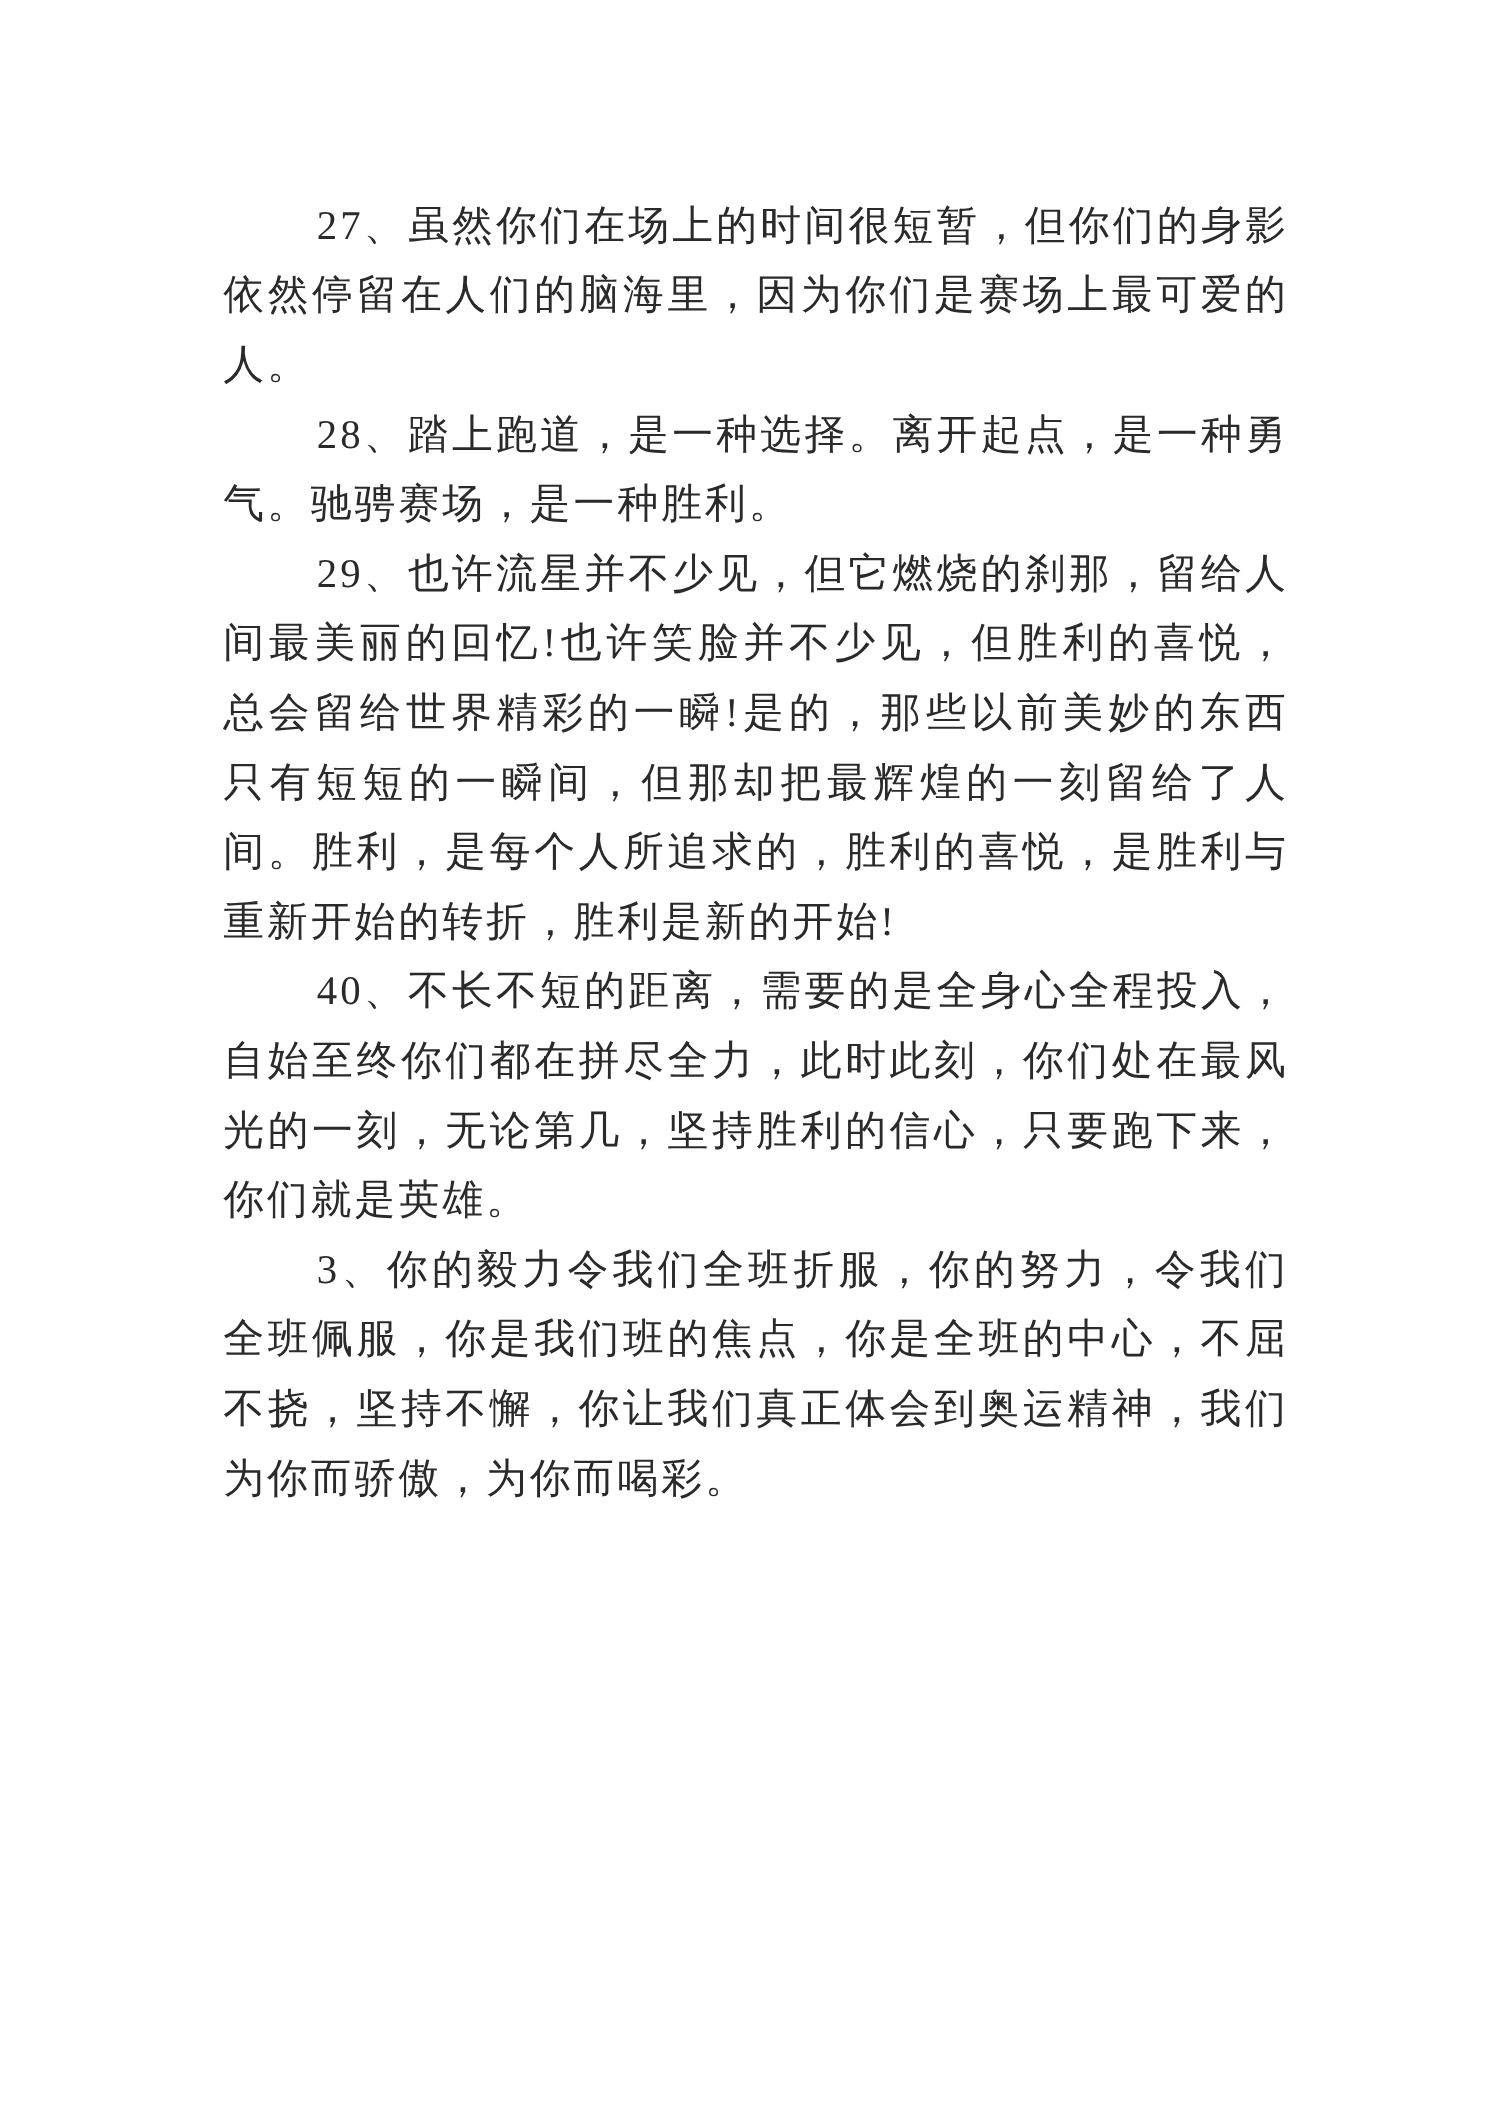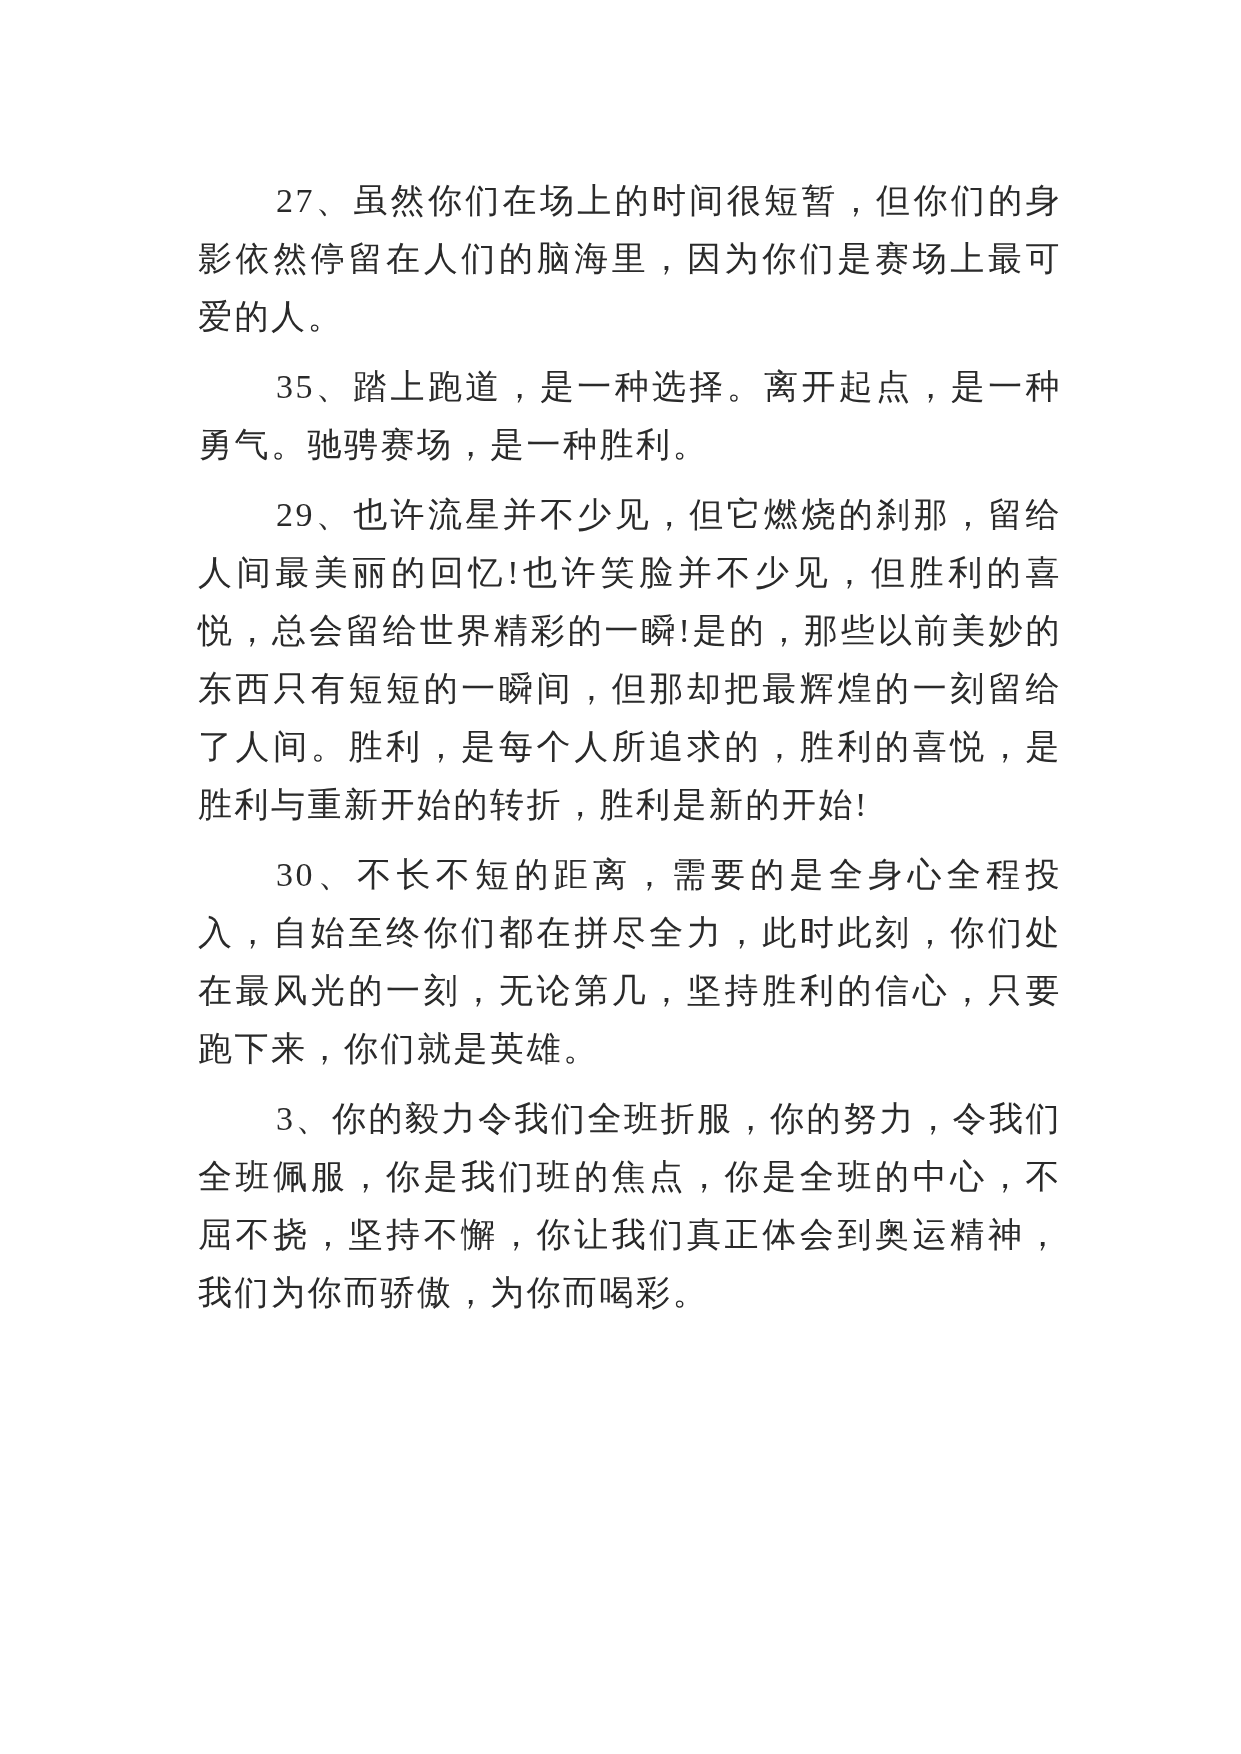--- a/index.html
+++ b/index.html
@@ -20,21 +20,21 @@
     left: 186px;
     top: 160px;
     width: 888px;
     color: #2a2a2a;
     font-size: 34px;
     line-height: 58px;
     letter-spacing: 2.5px;
     text-align: justify;
   }
   .doc-body p {
-    margin: 12px;
+    margin: 0;
     padding: 0;
   }
   .doc-body p.indent {
     text-indent: 78px;
   }
   .inline-gap {
     display: inline-block;
     width: 70px;
     height: 1px;
   }
@@ -43,29 +43,29 @@
 <body>
 
 <div class="page">
   <div class="doc-body">
 
     <p class="indent">
       <span>27、虽然你们在场上的时间很短暂，但你们的身影依然停留在人们的脑海里，因为你们是赛场上最可爱的人。</span>
     </p>
 
     <p class="indent">
-      <span>35、踏上跑道，是一种选择。离开起点，是一种勇气。驰骋赛场，是一种胜利。</span>
+      <span>28、踏上跑道，是一种选择。离开起点，是一种勇气。驰骋赛场，是一种胜利。</span>
     </p>
 
     <p class="indent">
       <span>29、也许流星并不少见，但它燃烧的刹那，留给人间最美丽的回忆!也许笑脸并不少见，但胜利的喜悦，总会留给世界精彩的一瞬!是的，那些以前美妙的东西只有短短的一瞬间，但那却把最辉煌的一刻留给了人间。胜利，是每个人所追求的，胜利的喜悦，是胜利与重新开始的转折，胜利是新的开始!</span>
     </p>
 
     <p class="indent">
-      <span>30、不长不短的距离，需要的是全身心全程投入，自始至终你们都在拼尽全力，此时此刻，你们处在最风光的一刻，无论第几，坚持胜利的信心，只要跑下来，你们就是英雄。</span>
+      <span>40、不长不短的距离，需要的是全身心全程投入，自始至终你们都在拼尽全力，此时此刻，你们处在最风光的一刻，无论第几，坚持胜利的信心，只要跑下来，你们就是英雄。</span>
     </p>
 
 
 
     <p class="indent">
       <span>3、你的毅力令我们全班折服，你的努力，令我们全班佩服，你是我们班的焦点，你是全班的中心，不屈不挠，坚持不懈，你让我们真正体会到奥运精神，我们为你而骄傲，为你而喝彩。</span>
     </p>
 
   </div>
 </div>

